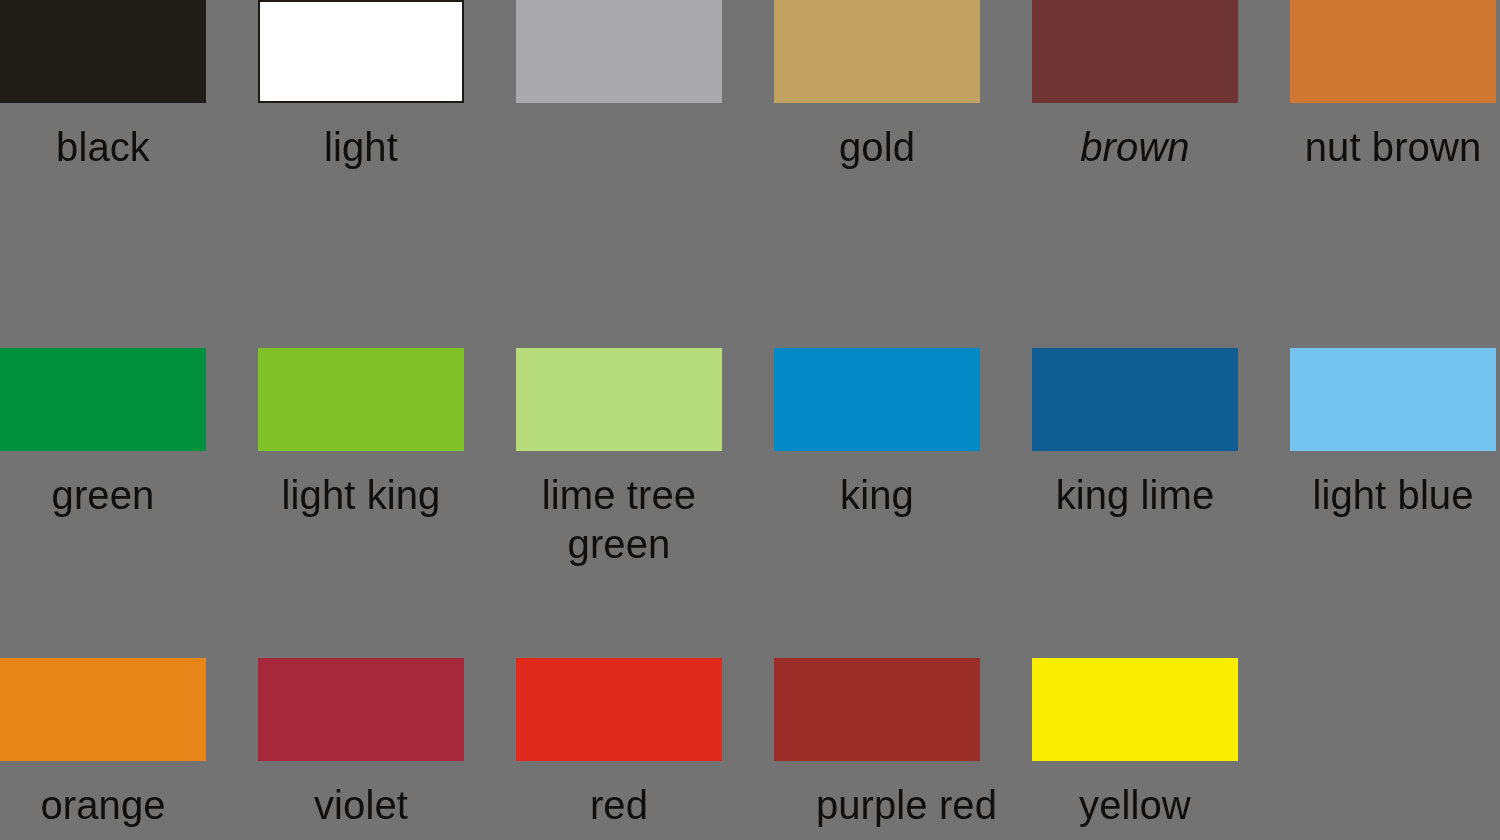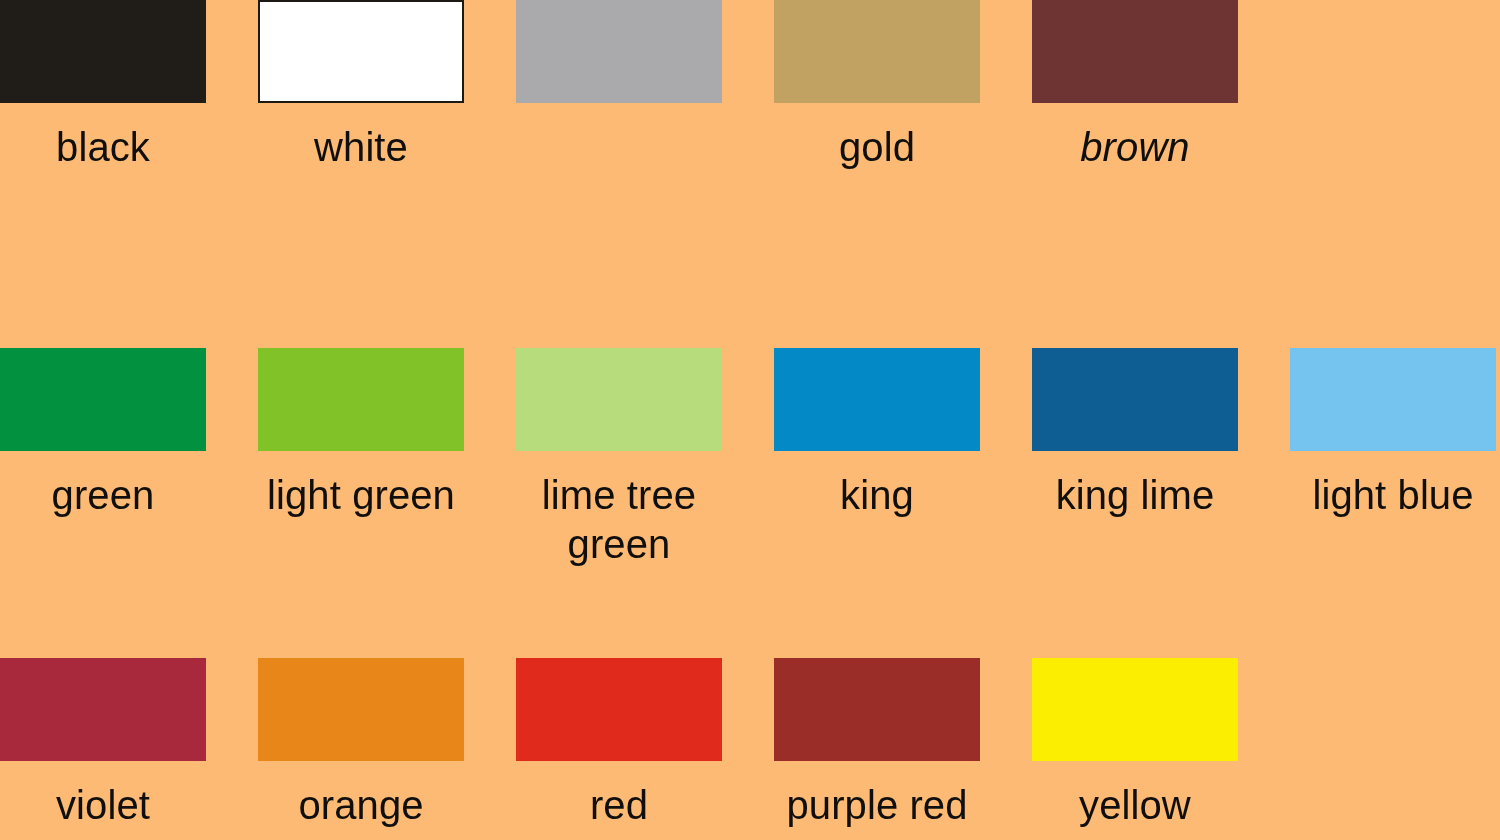--- a/index.html
+++ b/index.html
@@ -64,51 +64,55 @@
     line-height: 49px;
     color: #100f0d;
     font-weight: 400;
     letter-spacing: 0.1px;
     white-space: pre-line;
   }
 </style>
 </head>
 <body>
 
-<div id="swatch-chart" style="background: #fdba74;">
+<div id="swatch-chart" style="background: #737373;">
 
 <div class="swatch-row row-0">
       <div class="swatch-cell">
         <div class="swatch-chip" style="background: rgb(32, 28, 23);"></div>
         <div class="swatch-label" style="color: rgb(16, 15, 13);">black</div>
       </div>
       <div class="swatch-cell">
         <div class="swatch-chip has-border" style="background: rgb(255, 255, 255);"></div>
-        <div class="swatch-label" style="color: rgb(16, 15, 13);">white</div>
+        <div class="swatch-label" style="color: rgb(16, 15, 13);">light</div>
       </div>
       <div class="swatch-cell">
         <div class="swatch-chip" style="background: rgb(170, 170, 172);"></div>
       </div>
       <div class="swatch-cell">
         <div class="swatch-chip" style="background: rgb(194, 162, 99);"></div>
         <div class="swatch-label" style="color: rgb(16, 15, 13);">gold</div>
       </div>
       <div class="swatch-cell">
         <div class="swatch-chip" style="background: rgb(110, 52, 52);"></div>
         <div class="swatch-label" style="color: rgb(16, 15, 13); font-style: italic;">brown</div>
       </div>
+      <div class="swatch-cell">
+        <div class="swatch-chip" style="background: rgb(206, 118, 50);"></div>
+        <div class="swatch-label" style="color: rgb(16, 15, 13);">nut brown</div>
+      </div>
     </div>
     <div class="swatch-row row-1">
       <div class="swatch-cell">
         <div class="swatch-chip" style="background: rgb(2, 145, 62);"></div>
         <div class="swatch-label" style="color: rgb(16, 15, 13);">green</div>
       </div>
       <div class="swatch-cell">
         <div class="swatch-chip" style="background: rgb(128, 194, 39);"></div>
-        <div class="swatch-label" style="color: rgb(16, 15, 13);">light green</div>
+        <div class="swatch-label" style="color: rgb(16, 15, 13);">light king</div>
       </div>
       <div class="swatch-cell">
         <div class="swatch-chip" style="background: rgb(182, 220, 124);"></div>
         <div class="swatch-label" style="color: rgb(16, 15, 13);">lime tree
 green</div>
       </div>
       <div class="swatch-cell">
         <div class="swatch-chip" style="background: rgb(2, 137, 198);"></div>
         <div class="swatch-label" style="color: rgb(16, 15, 13);">king</div>
       </div>
@@ -116,33 +120,33 @@
         <div class="swatch-chip" style="background: rgb(15, 94, 147);"></div>
         <div class="swatch-label" style="color: rgb(16, 15, 13);">king lime</div>
       </div>
       <div class="swatch-cell">
         <div class="swatch-chip" style="background: rgb(116, 196, 239);"></div>
         <div class="swatch-label" style="color: rgb(16, 15, 13);">light blue</div>
       </div>
     </div>
     <div class="swatch-row row-2">
       <div class="swatch-cell">
+        <div class="swatch-chip" style="background: rgb(232, 134, 26);"></div>
+        <div class="swatch-label" style="color: rgb(16, 15, 13);">orange</div>
+      </div>
+      <div class="swatch-cell">
         <div class="swatch-chip" style="background: rgb(168, 41, 60);"></div>
         <div class="swatch-label" style="color: rgb(16, 15, 13);">violet</div>
-      </div>
-      <div class="swatch-cell">
-        <div class="swatch-chip" style="background: rgb(232, 134, 26);"></div>
-        <div class="swatch-label" style="color: rgb(16, 15, 13);">orange</div>
       </div>
       <div class="swatch-cell">
         <div class="swatch-chip" style="background: rgb(224, 42, 28);"></div>
         <div class="swatch-label" style="color: rgb(16, 15, 13);">red</div>
       </div>
       <div class="swatch-cell">
         <div class="swatch-chip" style="background: rgb(154, 45, 40);"></div>
-        <div class="swatch-label" style="color: rgb(16, 15, 13);">purple red</div>
+        <div class="swatch-label" style="color: rgb(16, 15, 13); text-align: right;">purple red</div>
       </div>
       <div class="swatch-cell">
         <div class="swatch-chip" style="background: rgb(251, 238, 0);"></div>
         <div class="swatch-label" style="color: rgb(16, 15, 13);">yellow</div>
       </div>
     </div>
   </div>
 
 </body></html>

